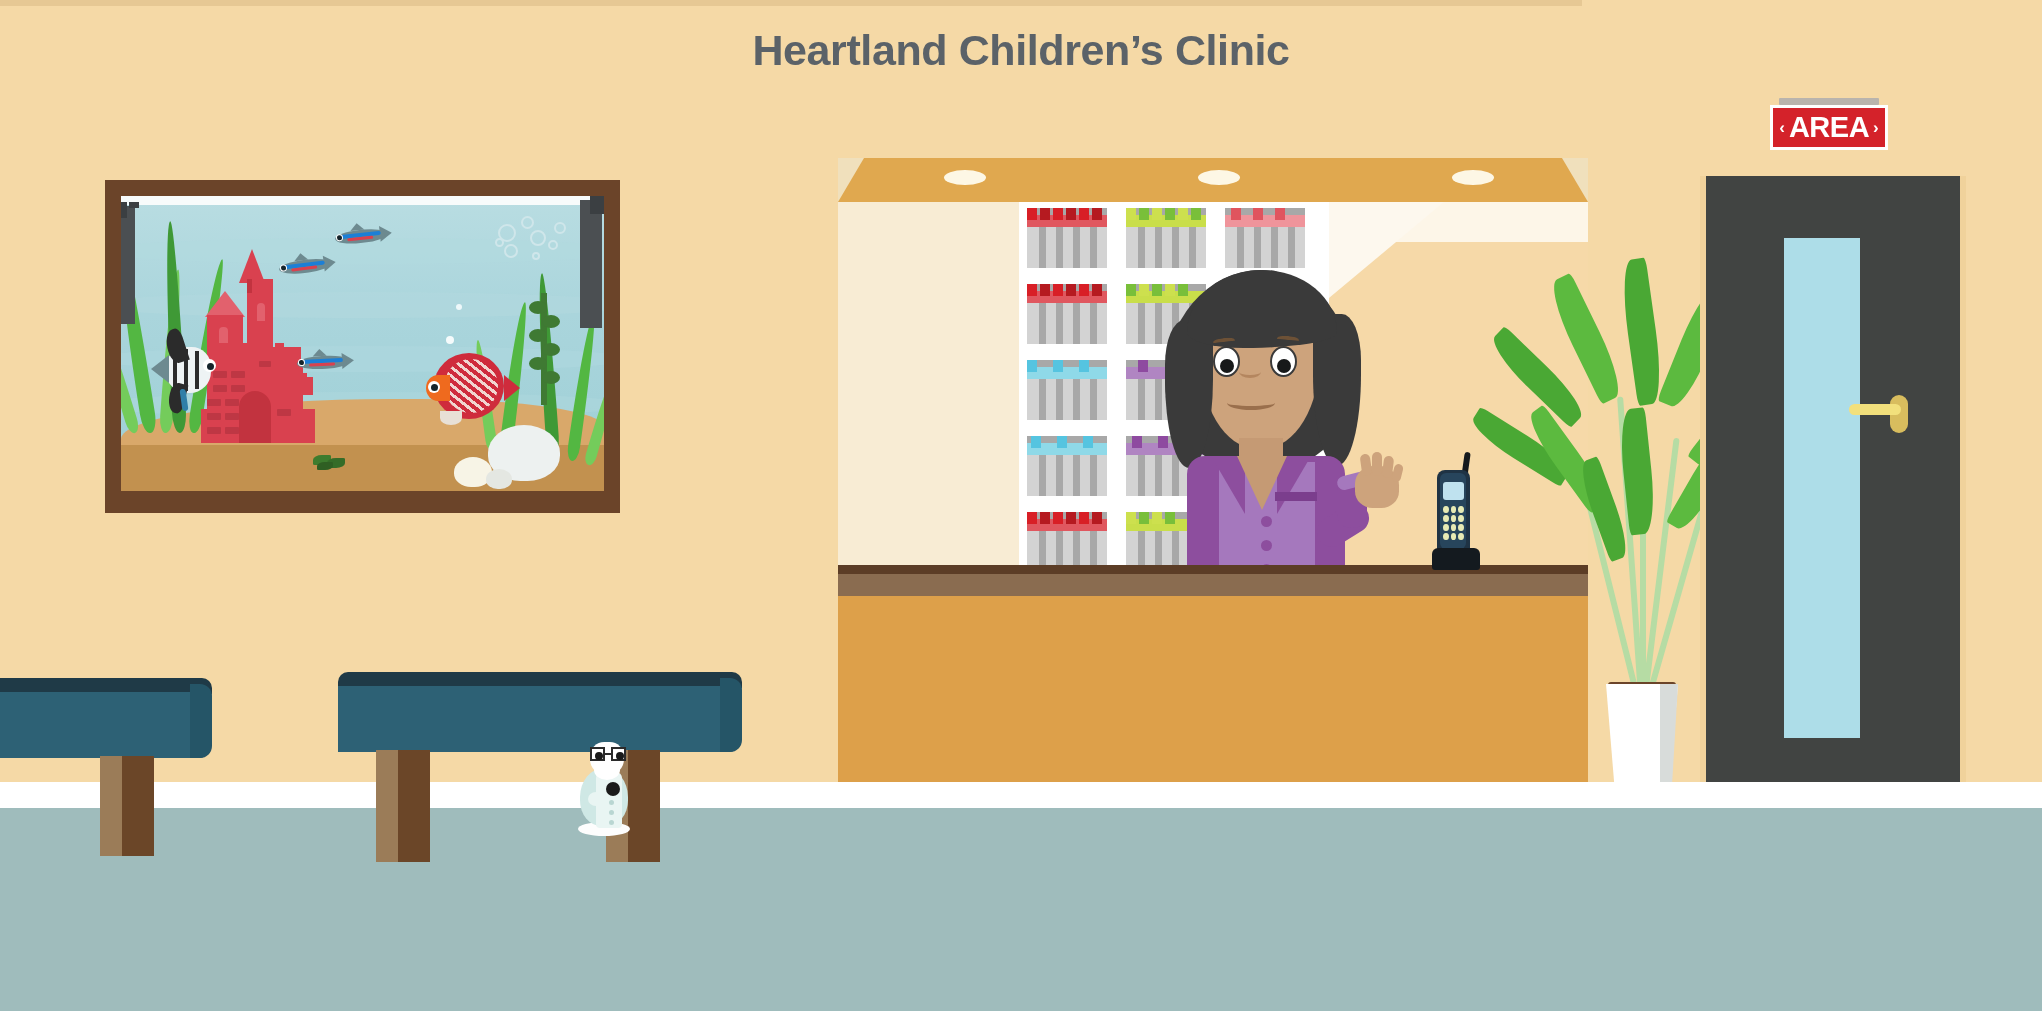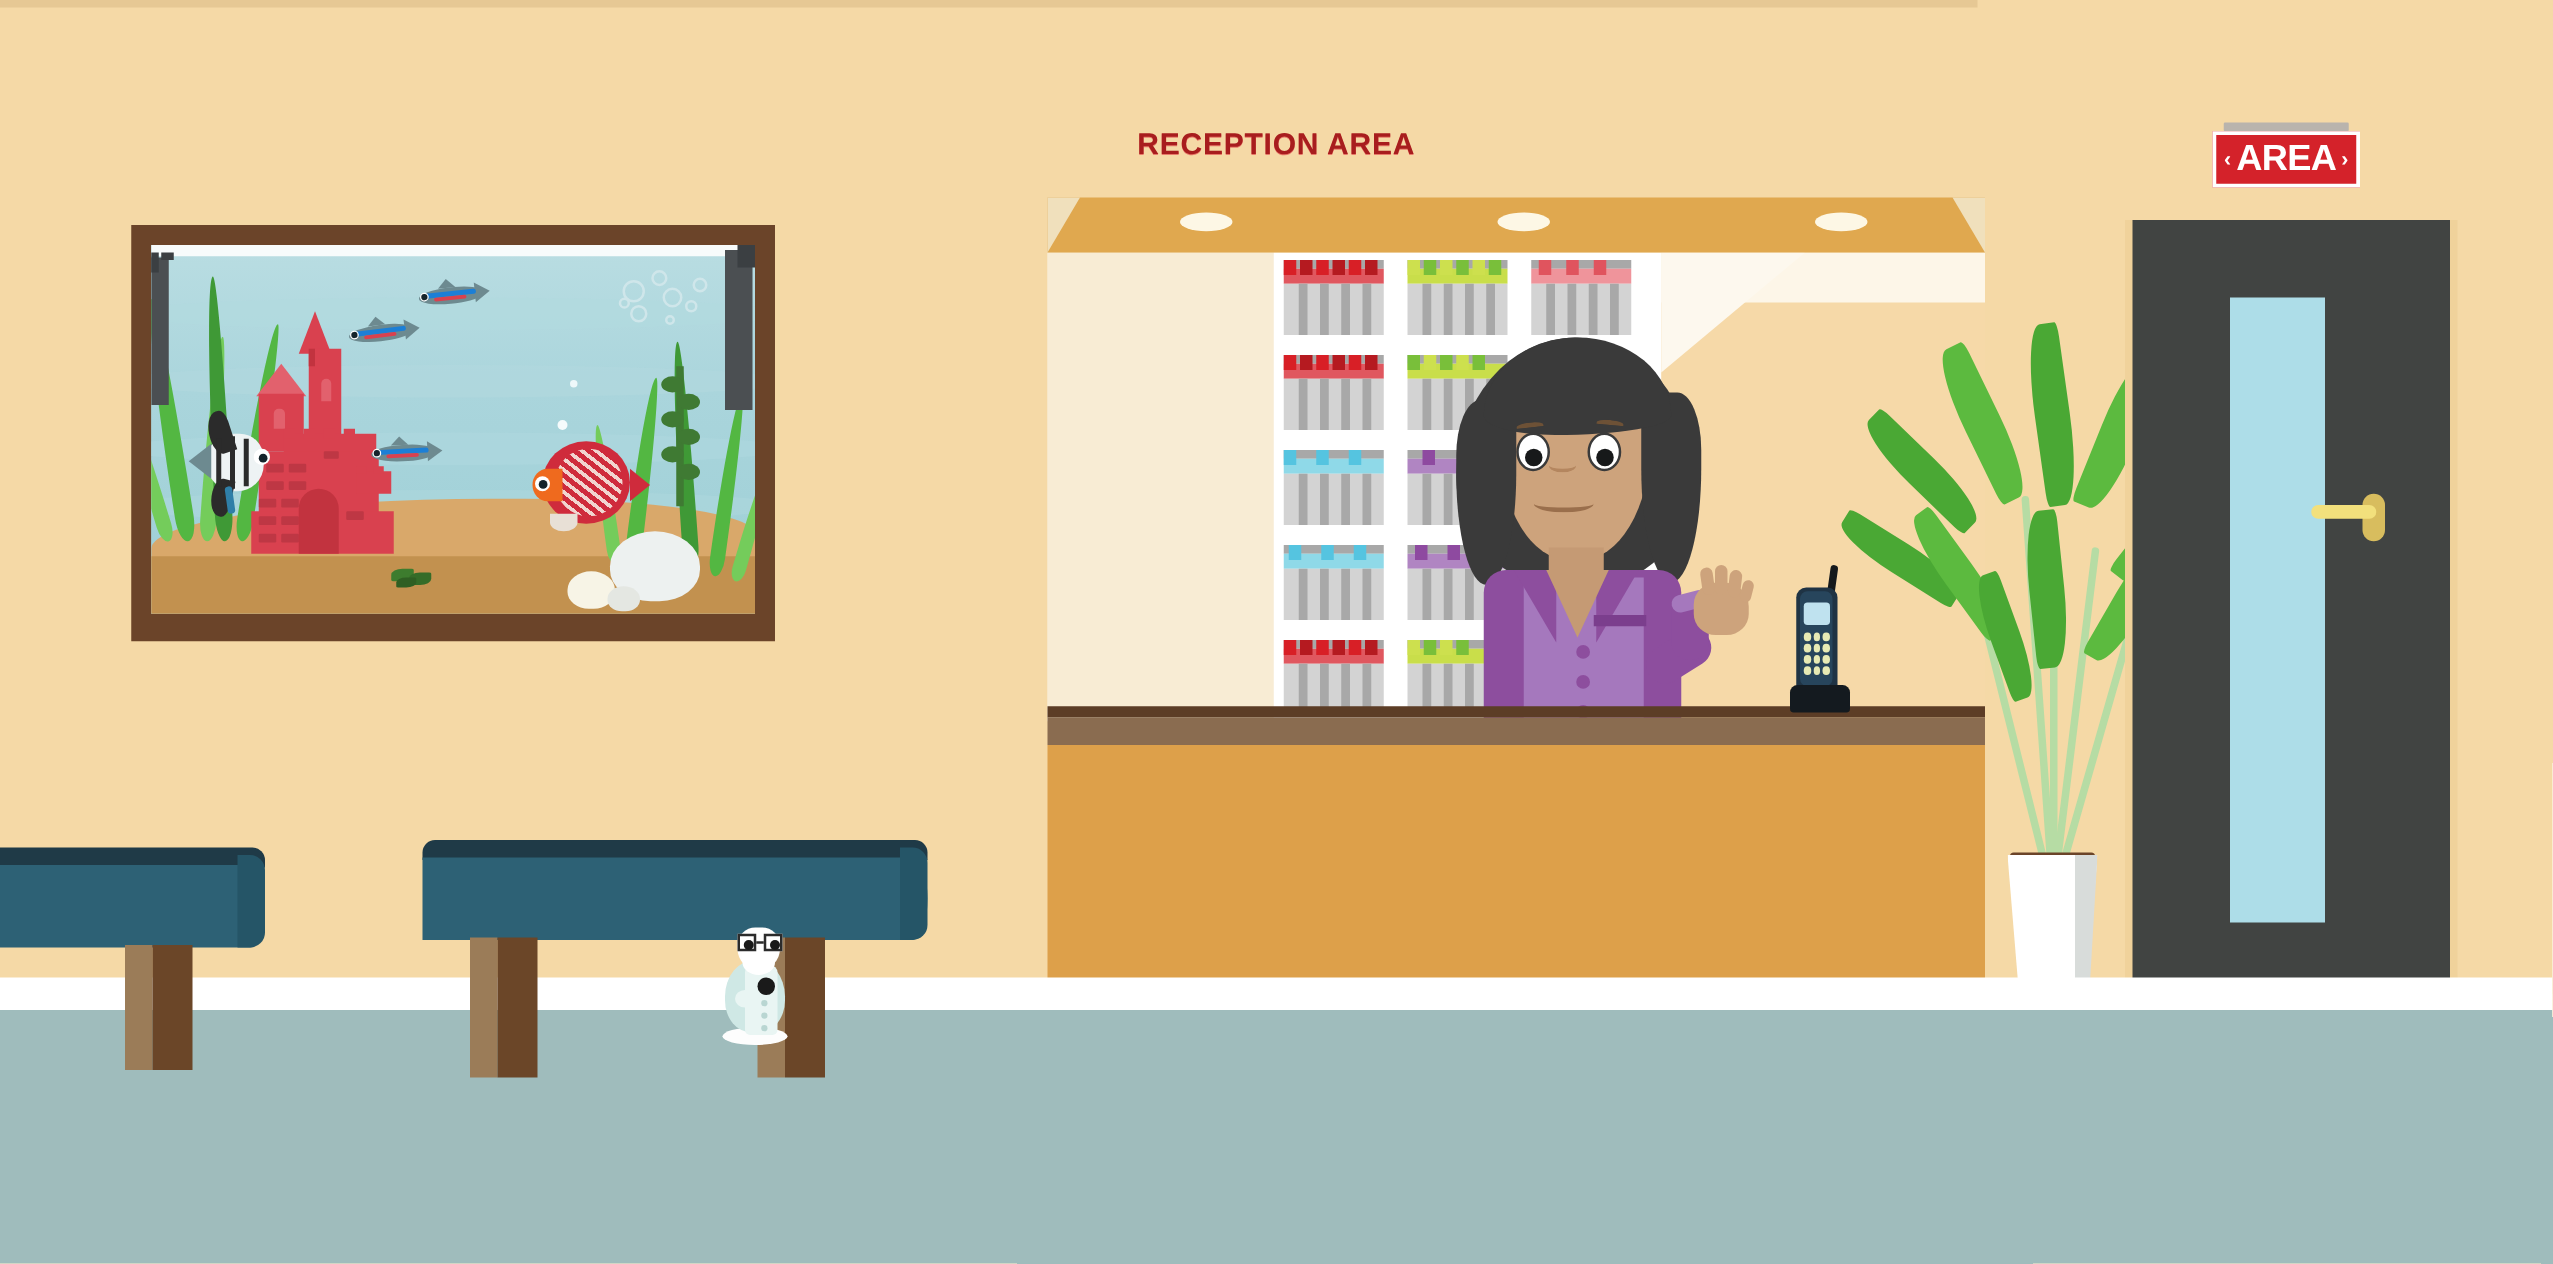--- a/index.html
+++ b/index.html
@@ -189,21 +189,21 @@
   .toy-dot{ position:absolute; left:12px; top:50px; width:16px; height:14px; background:#e9f5f3; border-radius:50%; }
 </style>
 </head>
 <body>
 
 <div id="scene">
 
   <div class="wall"></div>
   <div class="wall-top-strip"></div>
 
-  <div class="area-label">RECEPTION AREA</div>
+  <div class="clinic-title">Heartland Children’s Clinic</div>
 
   <div class="exit-sign">
     <div class="exit-shadow"></div>
     <div class="exit-bar"></div>
     <div class="exit-box">
       <span class="exit-arrow">‹</span>
       <span class="exit-word">AREA</span>
       <span class="exit-arrow">›</span>
     </div>
   </div>

